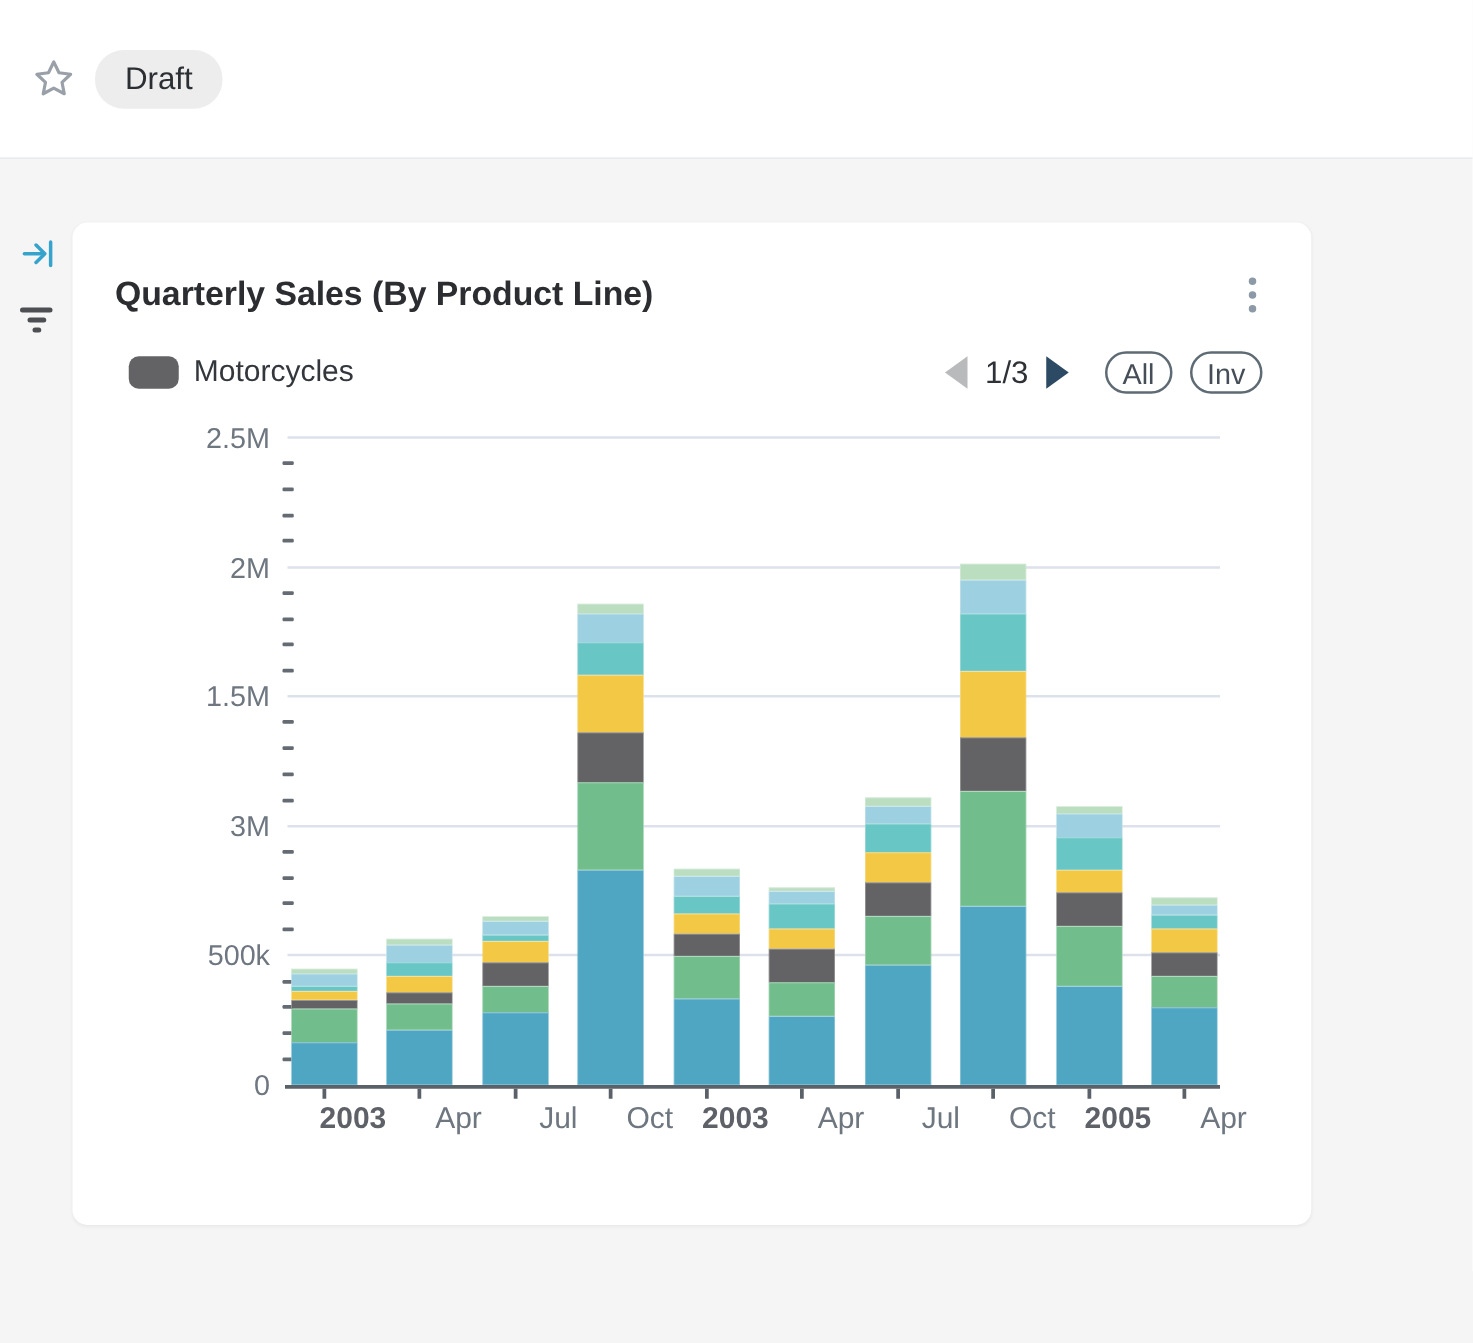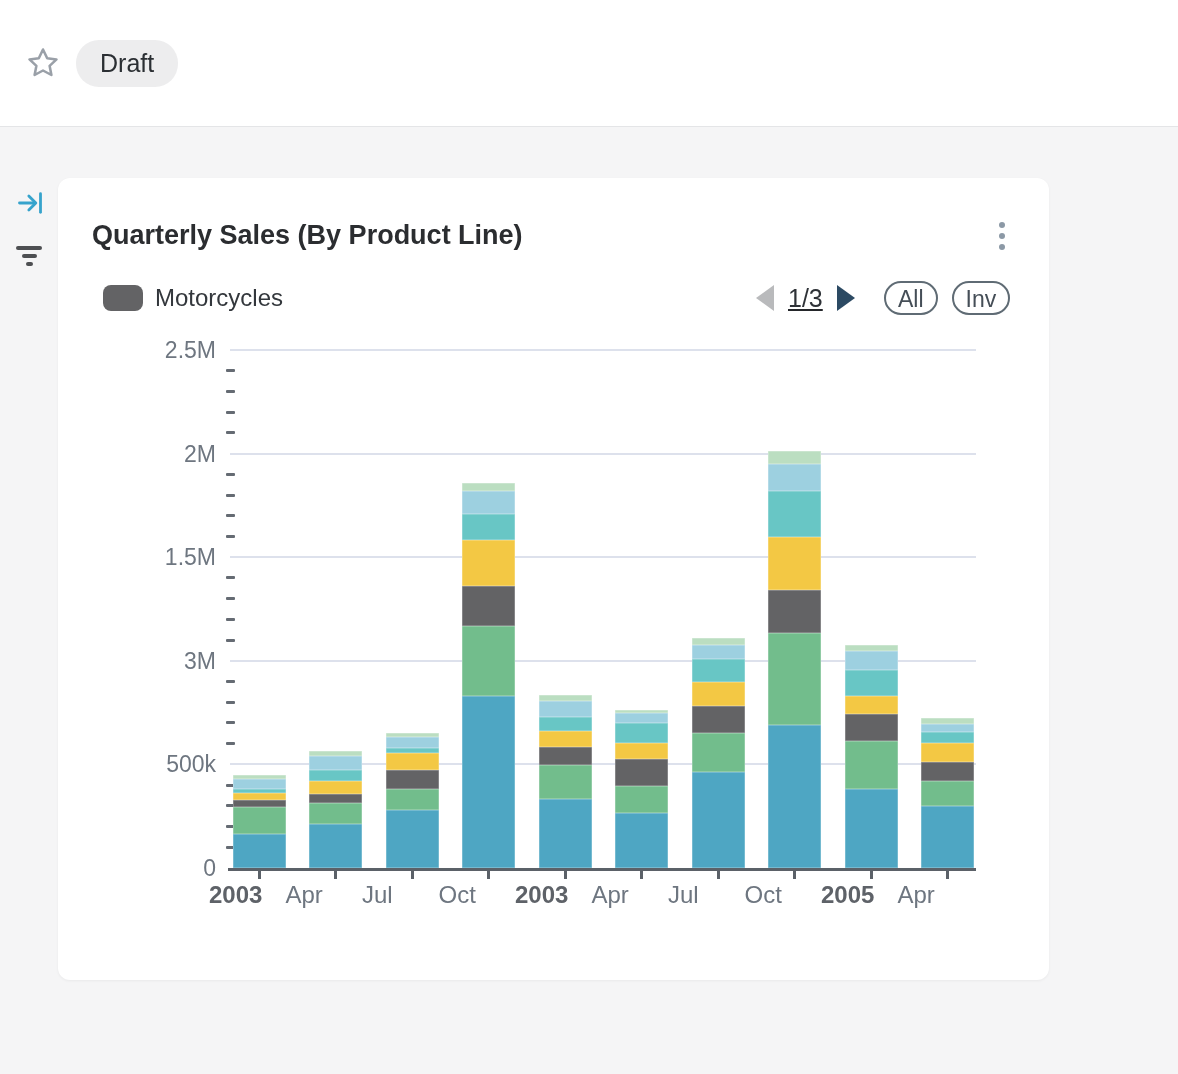--- a/index.html
+++ b/index.html
@@ -51,21 +51,21 @@
   
   .legend-items {
     position:absolute; left:45px; top:105px; height:30px;
     display:flex; align-items:center; column-gap:22px;
   }
   .legend-item { display:flex; align-items:center; gap:12px; cursor:pointer; }
   .legend-swatch { width:40px; height:26px; border-radius:8px; }
   .legend-label { font-size:24px; color:#33373c; }
   .legend-pager {
     position:absolute; left:698px; top:105px; height:30px;
-    display:flex; align-items:center;text-decoration:underline;
+    display:flex; align-items:center;
   }
   .pager-left {
     width:0; height:0; border-top:13px solid transparent; border-bottom:13px solid transparent;
     border-right:18px solid #b9babc; cursor:pointer;
   }
   .pager-text { font-size:25px; color:#2e3237; margin:0 14px; }
   .pager-right {
     width:0; height:0; border-top:13px solid transparent; border-bottom:13px solid transparent;
     border-left:18px solid #2c4a63; cursor:pointer;
   }
@@ -84,21 +84,21 @@
   }
   .minor-tick { position:absolute; left:168px; width:9px; height:3px; background:#656b73; border-radius:1px; }
   .axis-line { position:absolute; left:170px; top:540px; width:748px; height:3px; background:#5b6168; }
   .bar {
     position:absolute; bottom:80px; width:53px;
     display:flex; flex-direction:column-reverse;
   }
   .seg { width:100%; box-shadow:0 0 0 0.5px rgba(255,255,255,0.45) inset; }
   .xtick-mark { position:absolute; top:543px; width:3px; height:8px; background:#5b6168; }
   .xlabel {
-    position:absolute; top:552px; width:100px; text-align:left;
+    position:absolute; top:552px; width:100px; text-align:right;
     font-size:24px; color:#6e7680; line-height:30px;
   }
   .xlabel.bold { font-weight:700; color:#5e6268; }
 </style>
 </head>
 <body>
 
 <div class="header">
   <span class="star-btn">
     <svg width="36" height="36" viewBox="0 0 24 24" fill="none" stroke="#9aa0a8" stroke-width="1.7" stroke-linejoin="round">

